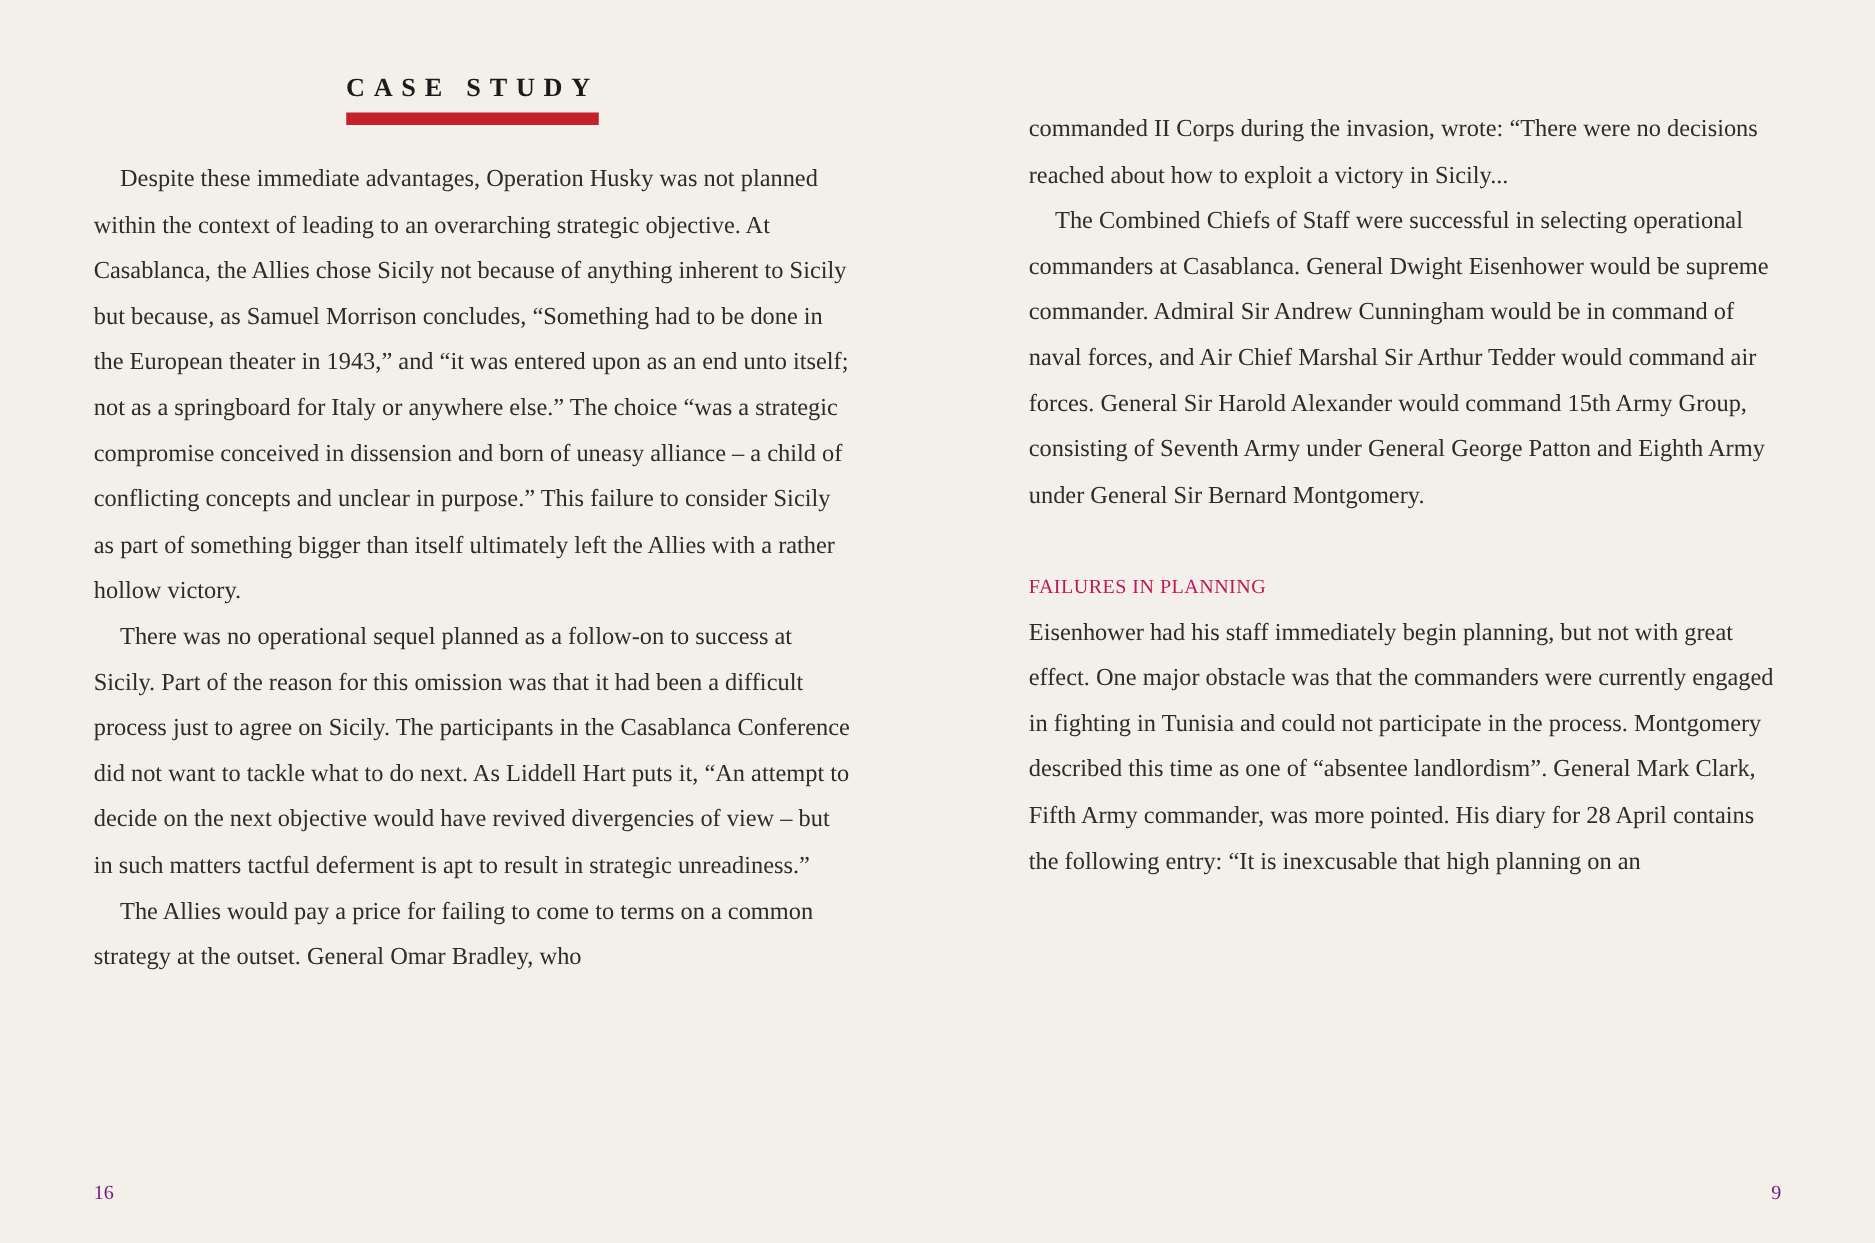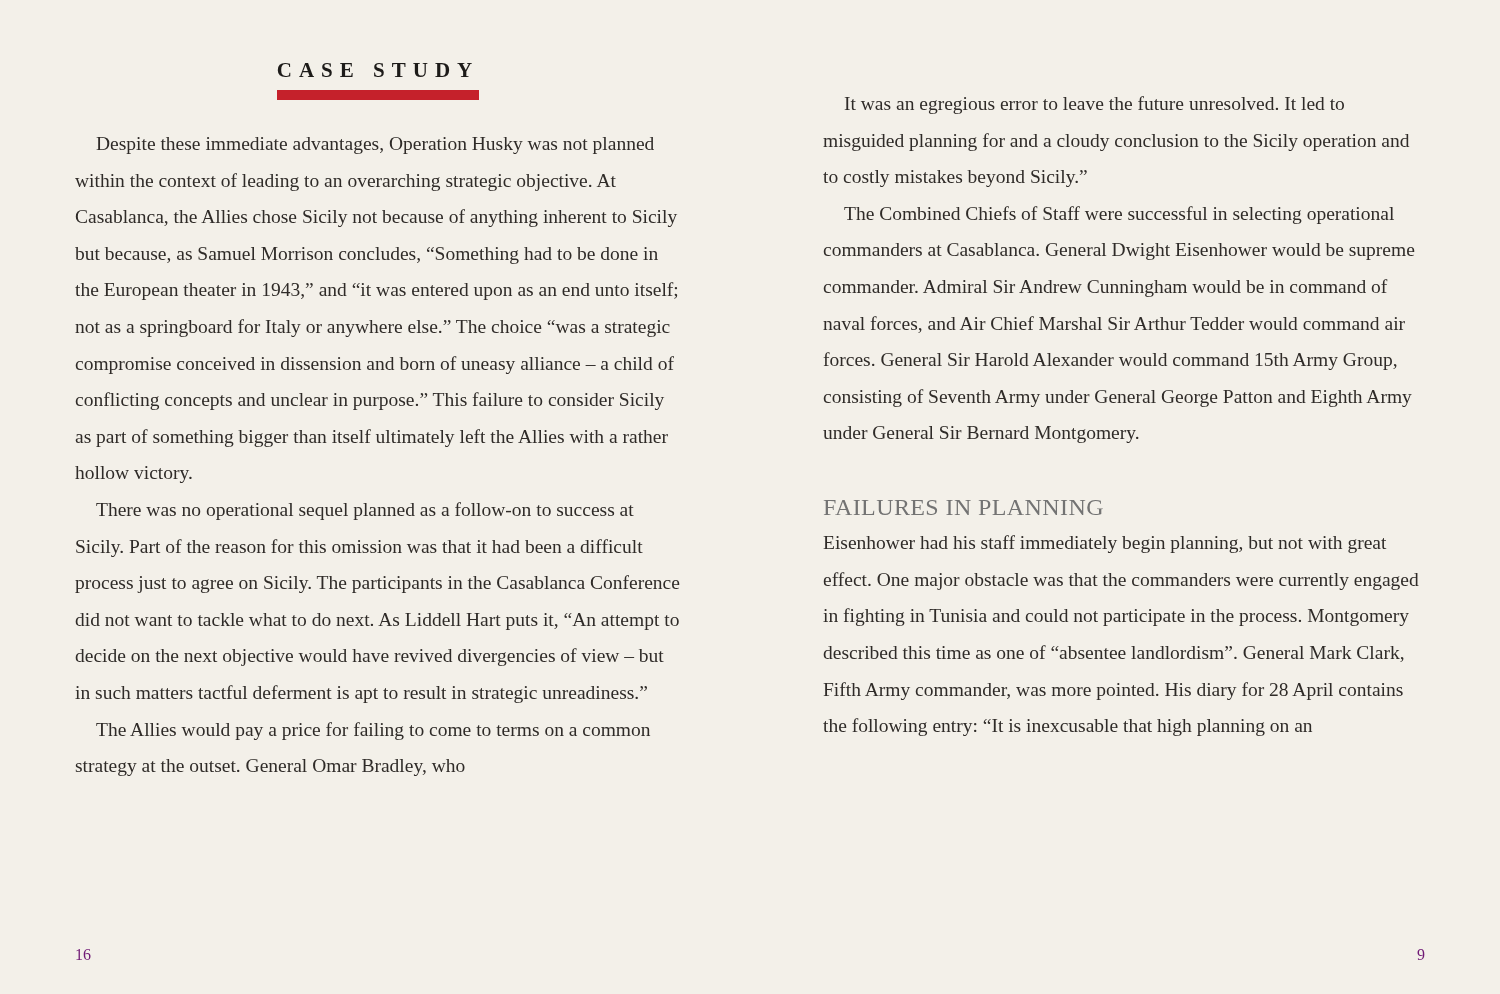--- a/index.html
+++ b/index.html
@@ -60,25 +60,25 @@
     margin: 0;
     font-size: 19.5px;
     line-height: 36.6px;
     text-align: left;
   }
   p.indent {
     text-indent: 21px;
   }
   .section-heading {
     margin: 36.6px 0 0 0;
-    font-size: 24px;
+    font-size: 16px;
     line-height: 36.6px;
     font-weight: normal;
     letter-spacing: 0.4px;
-    color: #737373;
+    color: #be185d;
   }
   .page-number {
     position: absolute;
     bottom: 30px;
     font-size: 16px;
     color: #701a75;
   }
   .page-number-left {
     left: 75px;
   }
@@ -103,21 +103,21 @@
       <p class="body-par indent">Despite these immediate advantages, Operation Husky was not planned within the context of leading to an overarching strategic objective. At Casablanca, the Allies chose Sicily not because of anything inherent to Sicily but because, as Samuel Morrison concludes, “Something had to be done in the European theater in 1943,” and “it was entered upon as an end unto itself; not as a springboard for Italy or anywhere else.” The choice “was a strategic compromise conceived in dissension and born of uneasy alliance – a child of conflicting concepts and unclear in purpose.” This failure to consider Sicily as part of something bigger than itself ultimately left the Allies with a rather hollow victory.</p>
       <p class="body-par indent">There was no operational sequel planned as a follow-on to success at Sicily. Part of the reason for this omission was that it had been a difficult process just to agree on Sicily. The participants in the Casablanca Conference did not want to tackle what to do next. As Liddell Hart puts it, “An attempt to decide on the next objective would have revived divergencies of view – but in such matters tactful deferment is apt to result in strategic unreadiness.”</p>
       <p class="body-par indent">The Allies would pay a price for failing to come to terms on a common strategy at the outset. General Omar Bradley, who</p>
     </div>
 
     <div class="page-number page-number-left">16</div>
   </div>
 
   <div class="page page-right">
     <div class="text-col">
-      <p class="body-par indent">It was an egregious error to leave the future unresolved. It led to misguided planning for and a cloudy conclusion to the Sicily operation and to costly mistakes beyond Sicily.”</p>
+      <p class="body-par">commanded II Corps during the invasion, wrote: “There were no decisions reached about how to exploit a victory in Sicily...</p>
       <p class="body-par indent">The Combined Chiefs of Staff were successful in selecting operational commanders at Casablanca. General Dwight Eisenhower would be supreme commander. Admiral Sir Andrew Cunningham would be in command of naval forces, and Air Chief Marshal Sir Arthur Tedder would command air forces. General Sir Harold Alexander would command 15th Army Group, consisting of Seventh Army under General George Patton and Eighth Army under General Sir Bernard Montgomery.</p>
 
       <h2 class="section-heading">FAILURES IN PLANNING</h2>
 
       <p class="body-par">Eisenhower had his staff immediately begin planning, but not with great effect. One major obstacle was that the commanders were currently engaged in fighting in Tunisia and could not participate in the process. Montgomery described this time as one of “absentee landlordism”. General Mark Clark, Fifth Army commander, was more pointed. His diary for 28 April contains the following entry: “It is inexcusable that high planning on an</p>
     </div>
 
     <div class="page-number page-number-right">9</div>
   </div>
 

